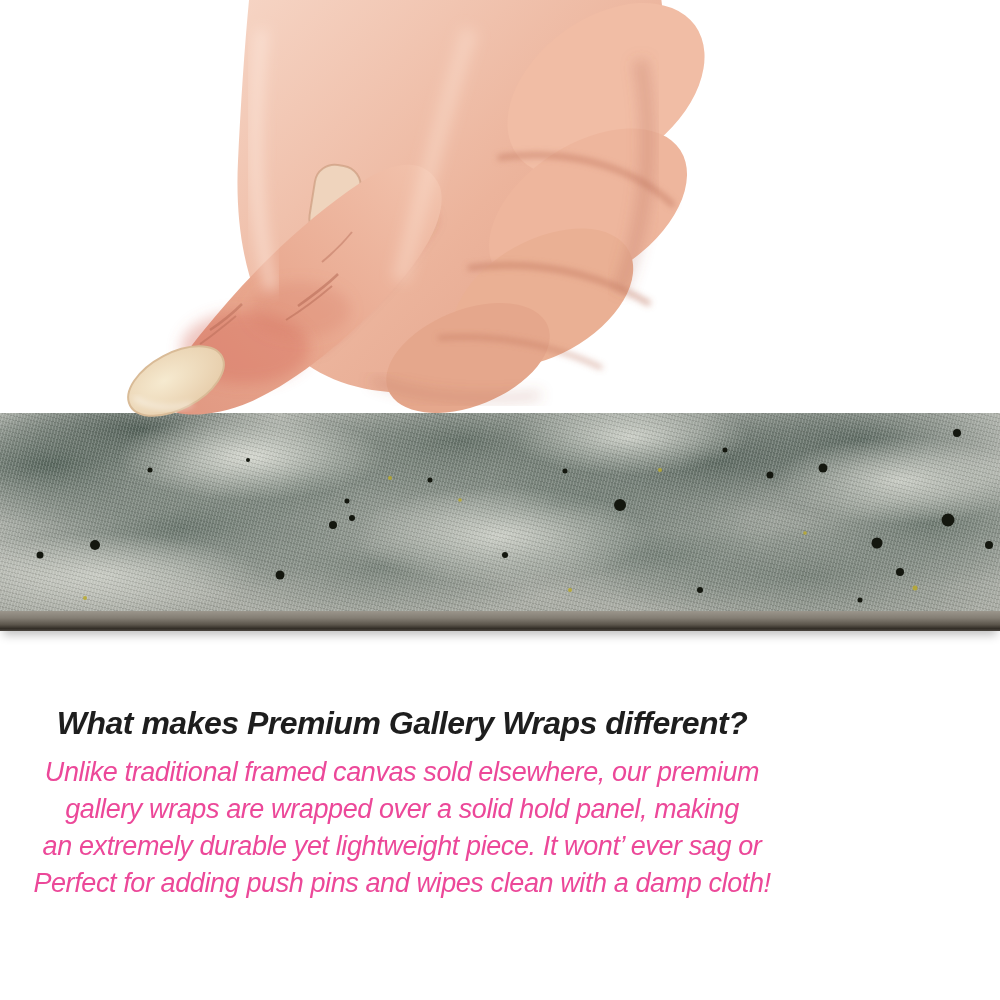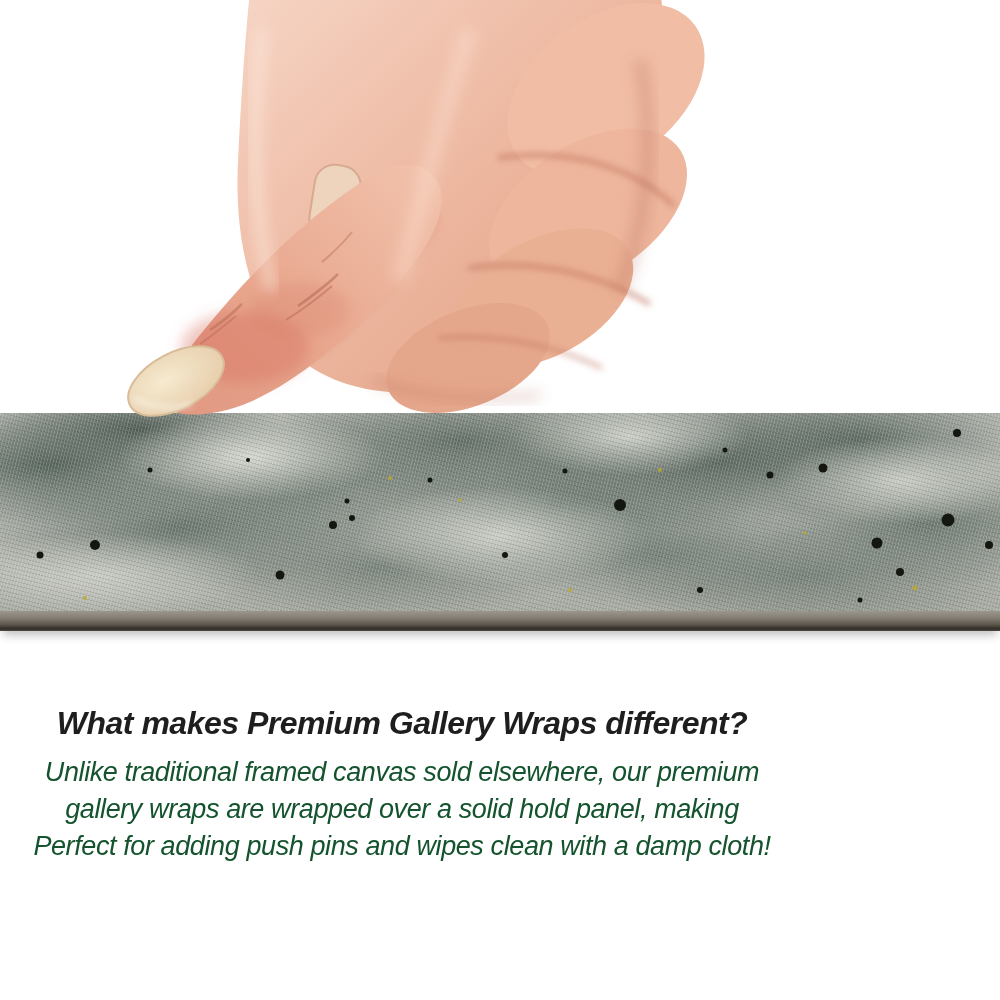--- a/index.html
+++ b/index.html
@@ -50,21 +50,21 @@
 
   
   .caption{position:absolute;left:0;top:701px;width:804px;text-align:center;z-index:1;}
   .caption-heading{
     margin:0 0 9px 0;
     font-size:32px;font-weight:bold;font-style:italic;letter-spacing:-.5px;
     line-height:44px;white-space:nowrap;color:#1e1e1e;
   }
   .caption-line{
     font-size:27px;font-style:italic;letter-spacing:-.4px;
-    line-height:37px;white-space:nowrap;color:#14532d;
+    line-height:37px;white-space:nowrap;color:#ec4899;
   }
 </style>
 </head>
 <body>
 
 <div class="stage">
 
   <div class="canvas-strip" role="img" aria-label="Close-up side edge of a premium gallery wrap canvas with mottled gray-green painted texture and dark fabric lip">
     <div class="canvas-tex"></div>
     <svg class="canvas-speckles" viewBox="0 0 1000 198" preserveAspectRatio="none" aria-hidden="true">
@@ -169,16 +169,17 @@
       <path d="M 262,30 C 252,120 252,210 272,290" fill="none" stroke="rgba(255,238,228,.6)" stroke-width="10" filter="url(#soft)"></path>
       <path d="M 470,30 C 440,120 420,210 400,280" fill="none" stroke="rgba(255,235,222,.35)" stroke-width="16" filter="url(#soft)"></path>
       <path d="M 640,60 C 655,140 648,220 620,290" fill="none" stroke="rgba(170,95,75,.25)" stroke-width="14" filter="url(#soft)"></path>
     </svg>
   </div>
 
   <div class="caption">
     <h1 class="caption-heading">What makes Premium Gallery Wraps different?</h1>
     <div class="caption-line">Unlike traditional framed canvas sold elsewhere, our premium</div>
     <div class="caption-line">gallery wraps are wrapped over a solid hold panel, making</div>
+    <div class="caption-line">an extremely durable yet lightweight piece. It wont’ ever sag or</div>
     <div class="caption-line">Perfect for adding push pins and wipes clean with a damp cloth!</div>
   </div>
 
 </div>
 
 </body></html>

